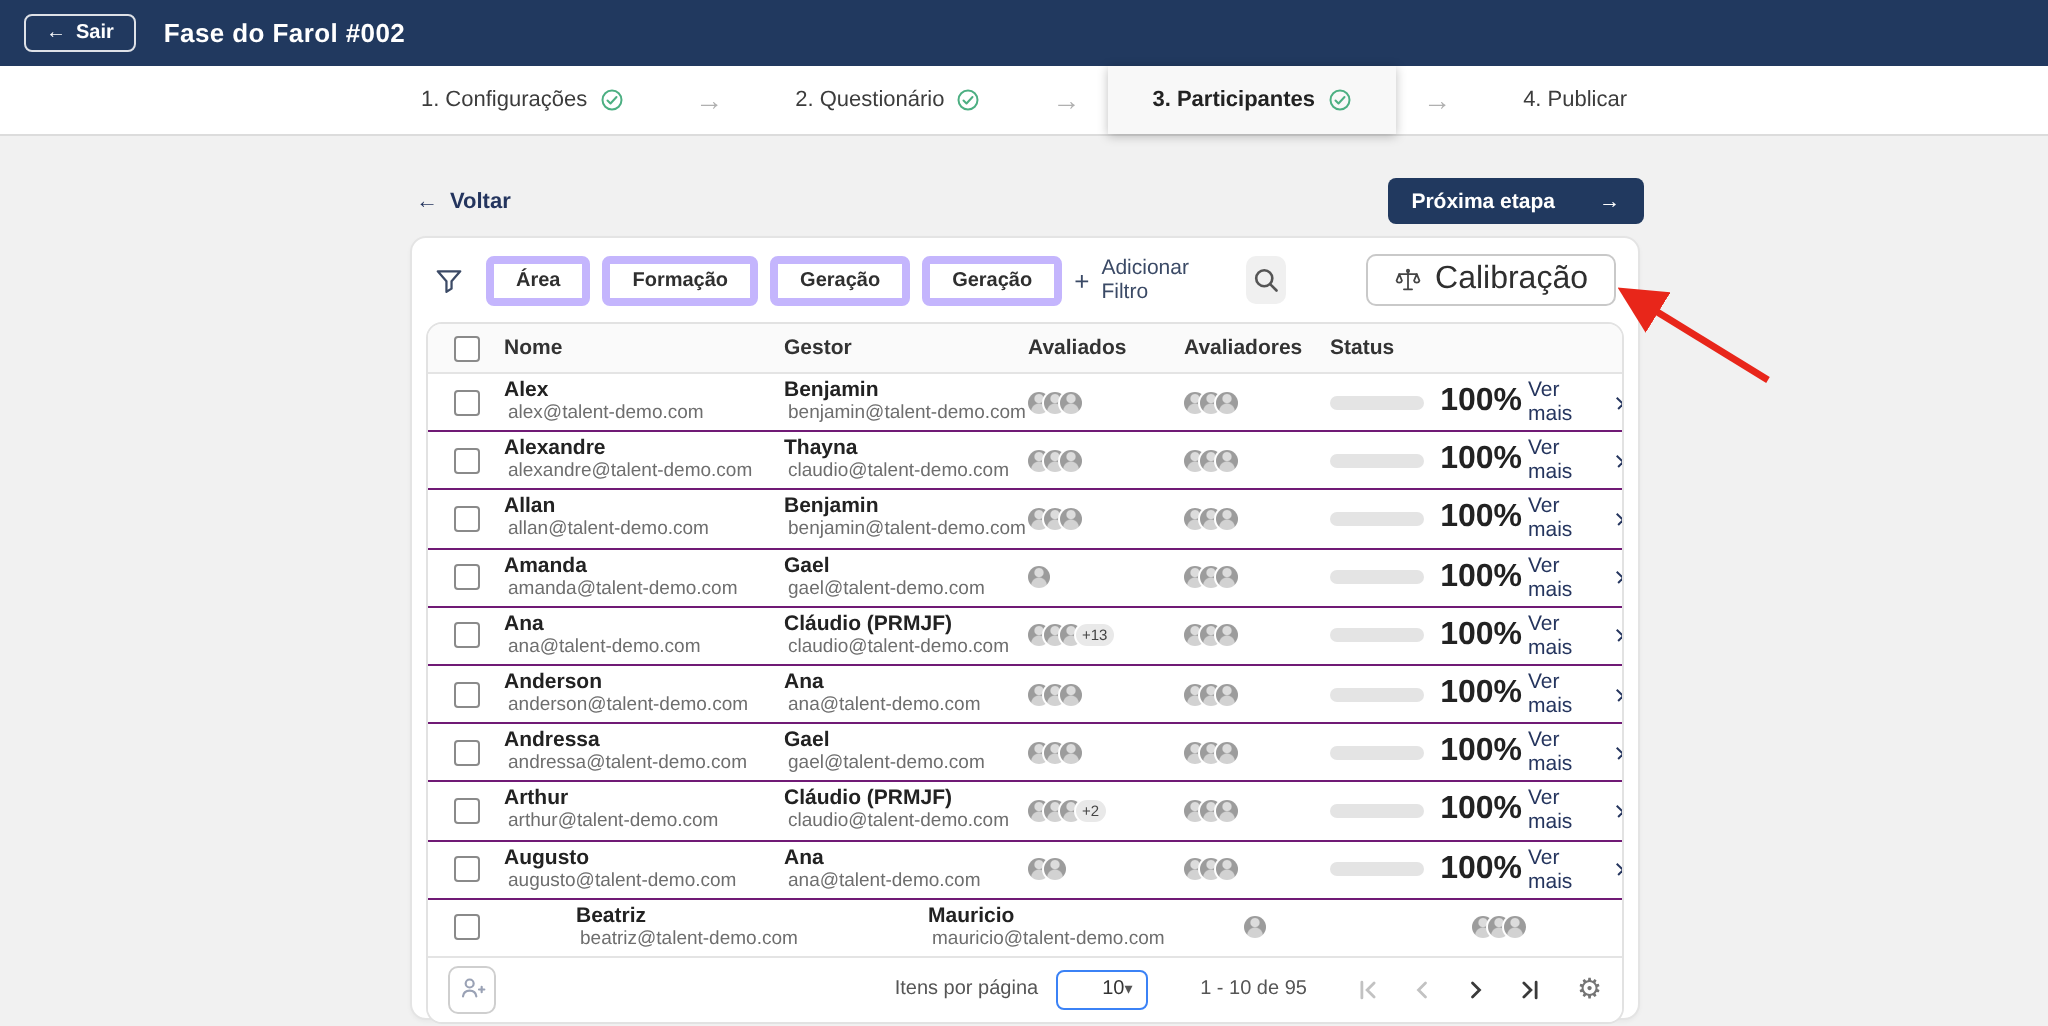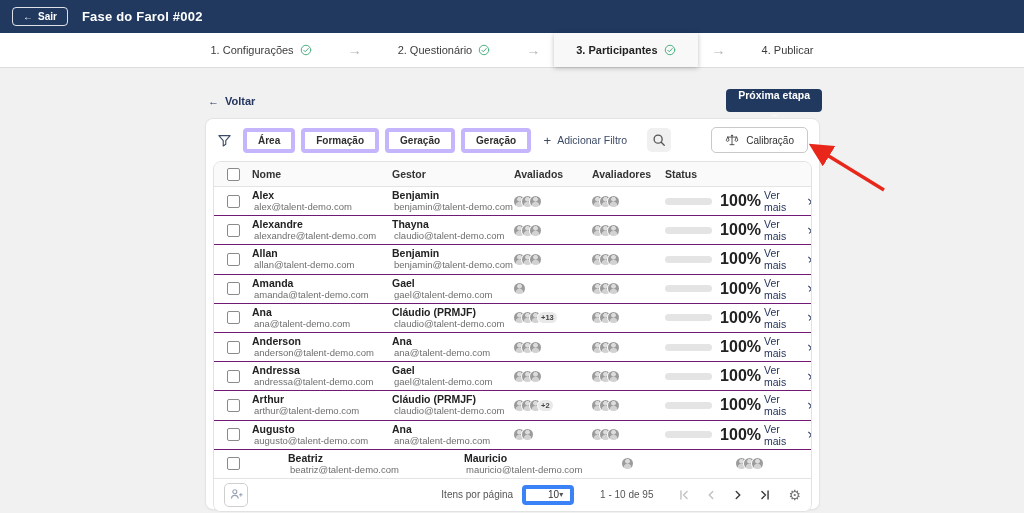--- a/index.html
+++ b/index.html
@@ -31,42 +31,42 @@
   .step-arrow { color:#b0b0b0; font-size:14px; padding:0 14px; }
   .check-ic { display:inline-flex; }
   
   .back-link {
     position:absolute; top:95px; left:208px; font-size:11px; color:#24355e; font-weight:bold;
     display:flex; gap:6px; align-items:center; cursor:pointer;
   }
   .next-btn {
     position:absolute; top:89px; right:202px; height:23px; background:#21395f; color:#fff;
     border:none; border-radius:4px; font-size:10.5px; font-weight:bold; padding:0 12px;
-    display:flex; align-items:center; gap:6px; cursor:pointer; font-family:inherit;flex-direction:column;
+    display:flex; align-items:center; gap:22px; cursor:pointer; font-family:inherit;
   }
   
   .card {
     position:absolute; top:118px; left:205px; width:615px; height:392px; background:#fff;
     border:1px solid #e4e4e4; border-radius:8px; box-shadow:0 1px 2px rgba(0,0,0,.04);
   }
   .filter-row { height:42px; display:flex; align-items:center; gap:6px; padding:0 11px; }
   .chip {
     border:4px solid #c4b5fd; border-radius:4px; padding:3px 11px; font-size:10px; font-weight:bold;
     color:#2f2f2f; background:#fff; cursor:pointer; font-family:inherit;
   }
   .funnel-btn { display:flex; align-items:center; margin-right:5px; cursor:pointer; }
   .add-filter { margin-left:auto; display:flex; align-items:center; gap:6px; font-size:10.5px; color:#3b4a66; cursor:pointer; }
   .plus-glyph { font-size:13px; color:#3b4a66; }
   .search-btn {
     width:24px; height:24px; border-radius:5px; background:#f0f0f0; display:flex; align-items:center;
     justify-content:center; margin:0 8px 0 14px; cursor:pointer; border:none;
   }
   .calib-btn {
     border:1px solid #c9c9c9; border-radius:5px; background:#fff; height:26px; padding:0 13px;
-    display:flex; align-items:center; gap:7px; font-size:10px; color:#2f2f2f; cursor:pointer; font-family:inherit;margin-left:26px;
+    display:flex; align-items:center; gap:7px; font-size:16px; color:#2f2f2f; cursor:pointer; font-family:inherit;margin-left:26px;
   }
   
   .table-wrap { margin:0 7px; border:1px solid #e2e2e2; border-radius:8px; overflow:hidden; background:#fff; }
   .grid { display:grid; grid-template-columns:38px 140px 122px 78px 73px 96px 1fr; align-items:center; }
   .t-header { height:25px; background:#fafafa; border-bottom:1px solid #e4e4e4; font-size:10.5px; font-weight:bold; color:#333; }
   .t-row { height:29.2px; border-bottom:1px solid #701a75; }
   .t-row:last-of-type { border-bottom:1px solid #e4e4e4;gap:36px; }
   .cb-cell { display:flex; justify-content:center; }
   .cbox { width:13px; height:13px; border:1.5px solid #8a8a8a; border-radius:2px; background:#fff; cursor:pointer; }
   .person-name { font-size:10.5px; font-weight:bold; color:#222; line-height:11px; }
@@ -76,37 +76,37 @@
     width:11px; height:11px; border-radius:50%; flex:0 0 11px;
     background:
       radial-gradient(circle at 50% 30%, #dcdcdc 0 2px, rgba(0,0,0,0) 2.6px),
       radial-gradient(circle at 50% 88%, #d2d2d2 0 3.6px, rgba(0,0,0,0) 4.2px),
       #9c9c9c;
     box-shadow:0 0 0 1px #fff;
   }
   .avatar + .avatar, .avatar + .av-extra { margin-left:-3px; }
   .av-extra {
     height:11px; line-height:11px; background:#e9e9e9; border-radius:6px; padding:0 3px;
-    font-size:7.5px; font-weight:bold; color:#444; box-shadow:0 0 0 1px #fff;
+    font-size:7.5px; font-weight:normal; color:#444; box-shadow:0 0 0 1px #fff;
   }
   .status-cell { display:flex; align-items:center; gap:8px; }
   .pbar { width:52px; height:7px; border-radius:4px; background:#e4e4e4; overflow:hidden; }
   .pbar-fill { height:100%; background:#17a269; border-radius:4px; }
   .pct { font-size:16px; font-weight:bold; color:#222; }
   .vermais { display:flex; align-items:center; gap:7px; font-size:10.5px; color:#25355e; cursor:pointer; padding-left:3px; }
   .chev { width:5px; height:5px; border-right:1.3px solid #25355e; border-bottom:1.3px solid #25355e; transform:rotate(-45deg); }
   
   .t-footer { height:32px; display:flex; align-items:center; padding:0 10px; background:#fff; }
   .padd-btn {
     width:24px; height:24px; border:1px solid #cfcfcf; border-radius:5px; background:#fff;
     display:flex; align-items:center; justify-content:center; cursor:pointer;
   }
   .ipp-label { margin-left:auto; font-size:10px; color:#555; }
   .psize {
-    margin-left:9px; width:41px; height:20px; border:4px solid #3b82f6; border-radius:4px;
+    margin-left:9px; width:41px; height:20px; border:1px solid #3b82f6; border-radius:4px;
     display:flex; align-items:center; padding:0 22px; cursor:pointer; background:#fff;
   }
   .psize-val { font-size:10px; color:#333; }
   .caret { font-size:8px; color:#555; }
   .range { margin-left:26px; font-size:10px; color:#555; }
   .pager { display:flex; align-items:center; gap:9px; margin-left:22px; }
   .pg-btn { width:18px; height:18px; display:flex; align-items:center; justify-content:center; cursor:pointer; background:none; border:none; }
   .gear { margin-left:14px; font-size:14px; color:#757575; cursor:pointer; line-height:1; font-family:"DejaVu Sans", sans-serif; }
   
   .annot { position:absolute; left:798px; top:138px; z-index:9; pointer-events:none; }

